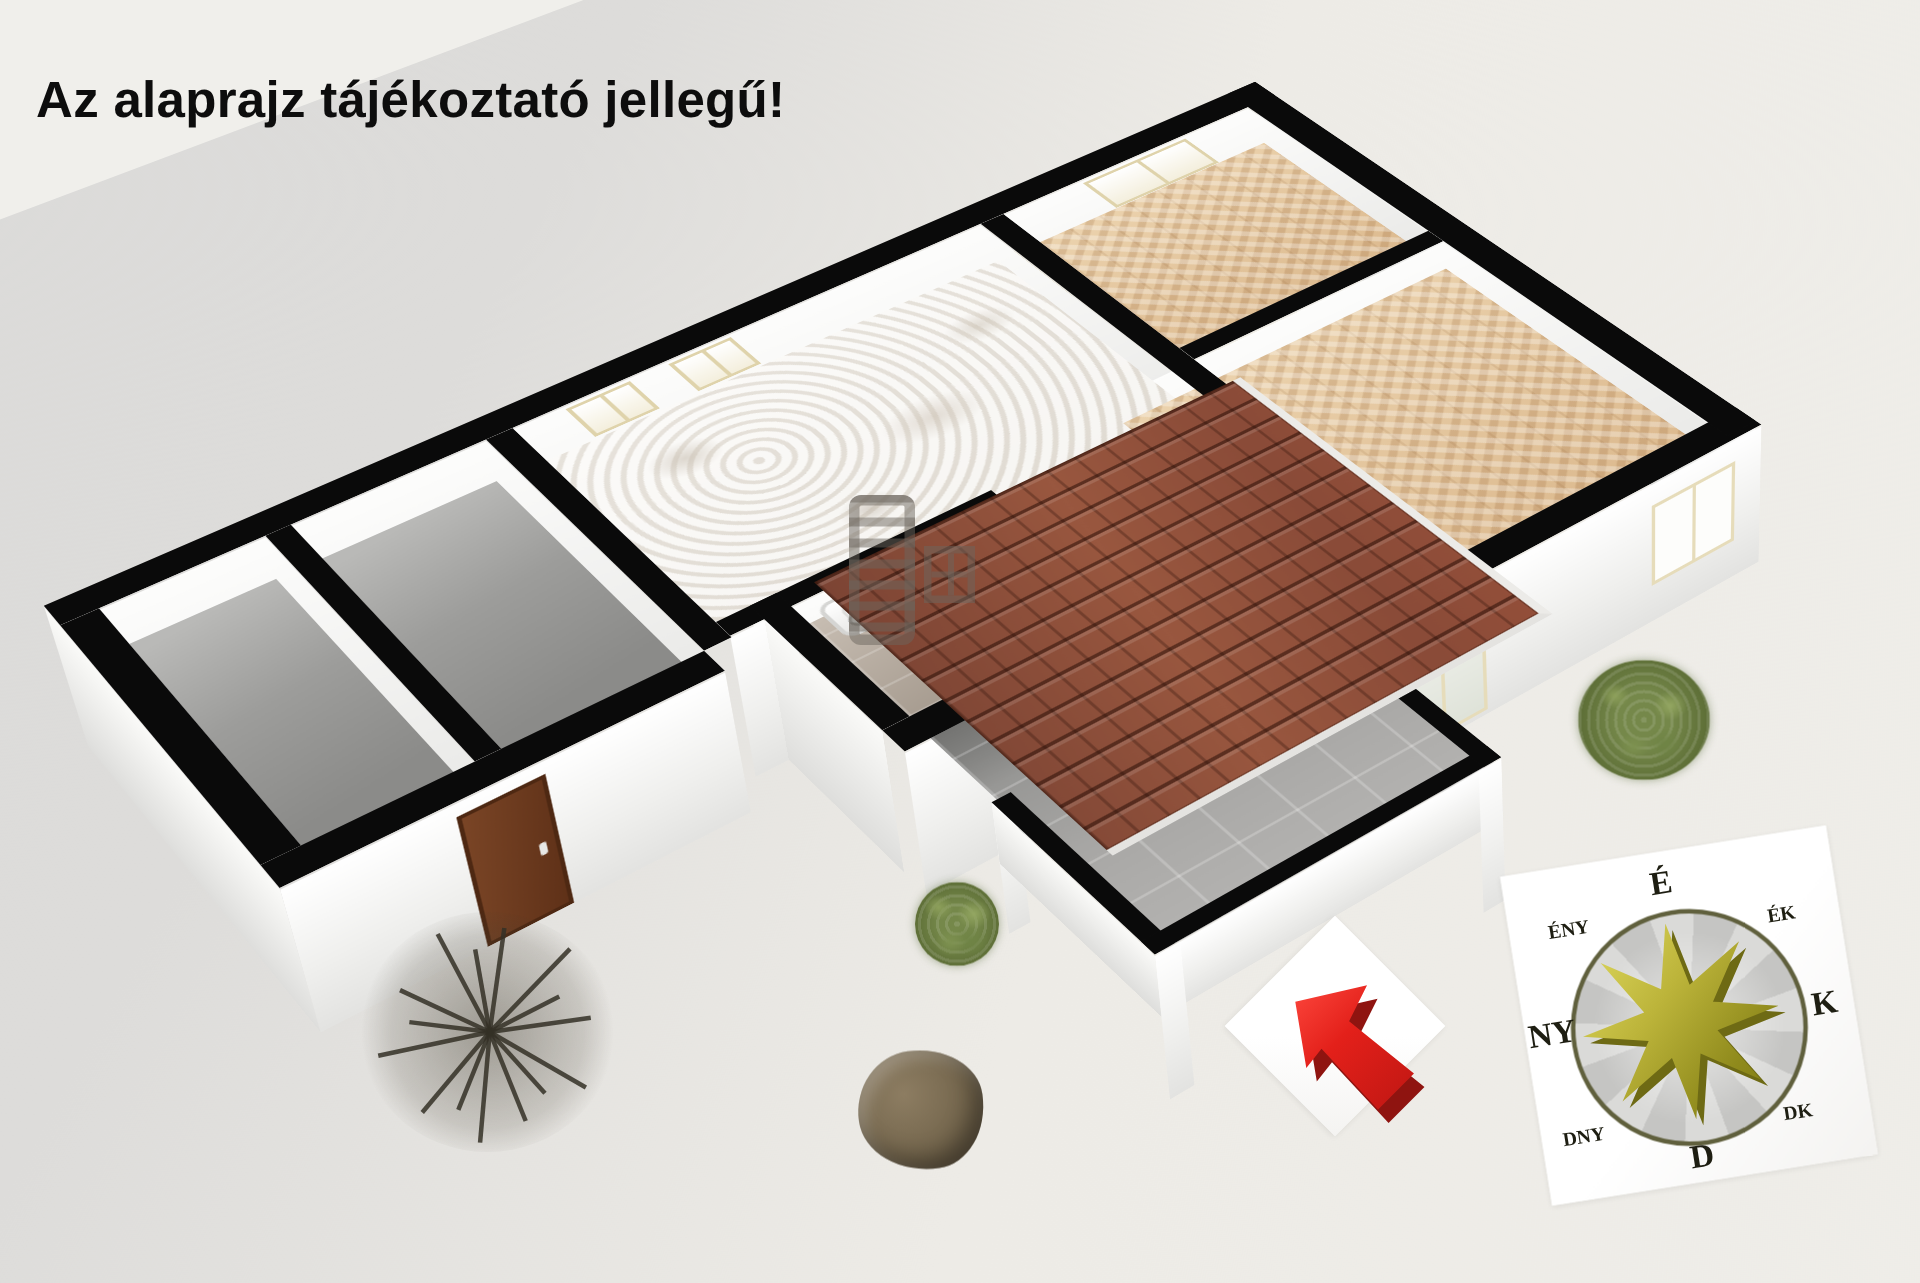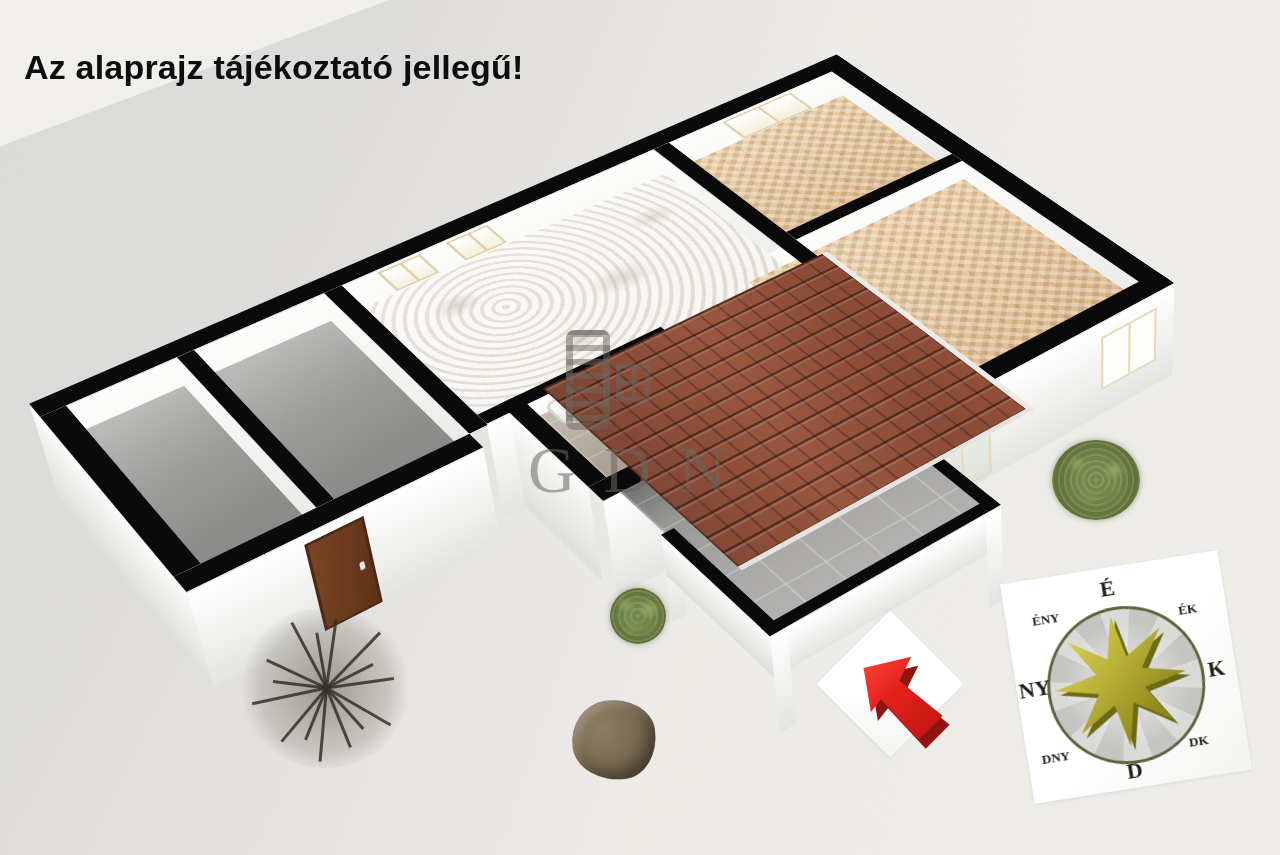--- a/index.html
+++ b/index.html
@@ -210,21 +210,20 @@
   </div>
 </div>
 
 <div class="title" style="left:24px;top:48px;">Az alaprajz tájékoztató jellegű!</div>
 
 <div class="prop watermark" style="left:540px;top:330px;">
   <div class="wm-emblem">
     <div class="wm-ladder"></div>
       <div class="wm-grid"></div>
   </div>
-  <div class="wm-text">GDN</div>
 </div>
 
 <div class="prop tree-bare" style="left:240px;top:608px;">
   <div class="halo"></div>
   <div class="br" style="height:74px;transform:rotate(5deg);"></div>
   <div class="br" style="height:70px;transform:rotate(40deg);"></div>
   <div class="br" style="height:76px;transform:rotate(78deg);"></div>
   <div class="br" style="height:66px;transform:rotate(115deg);"></div>
   <div class="br" style="height:74px;transform:rotate(152deg);"></div>
   <div class="br" style="height:70px;transform:rotate(188deg);"></div>

